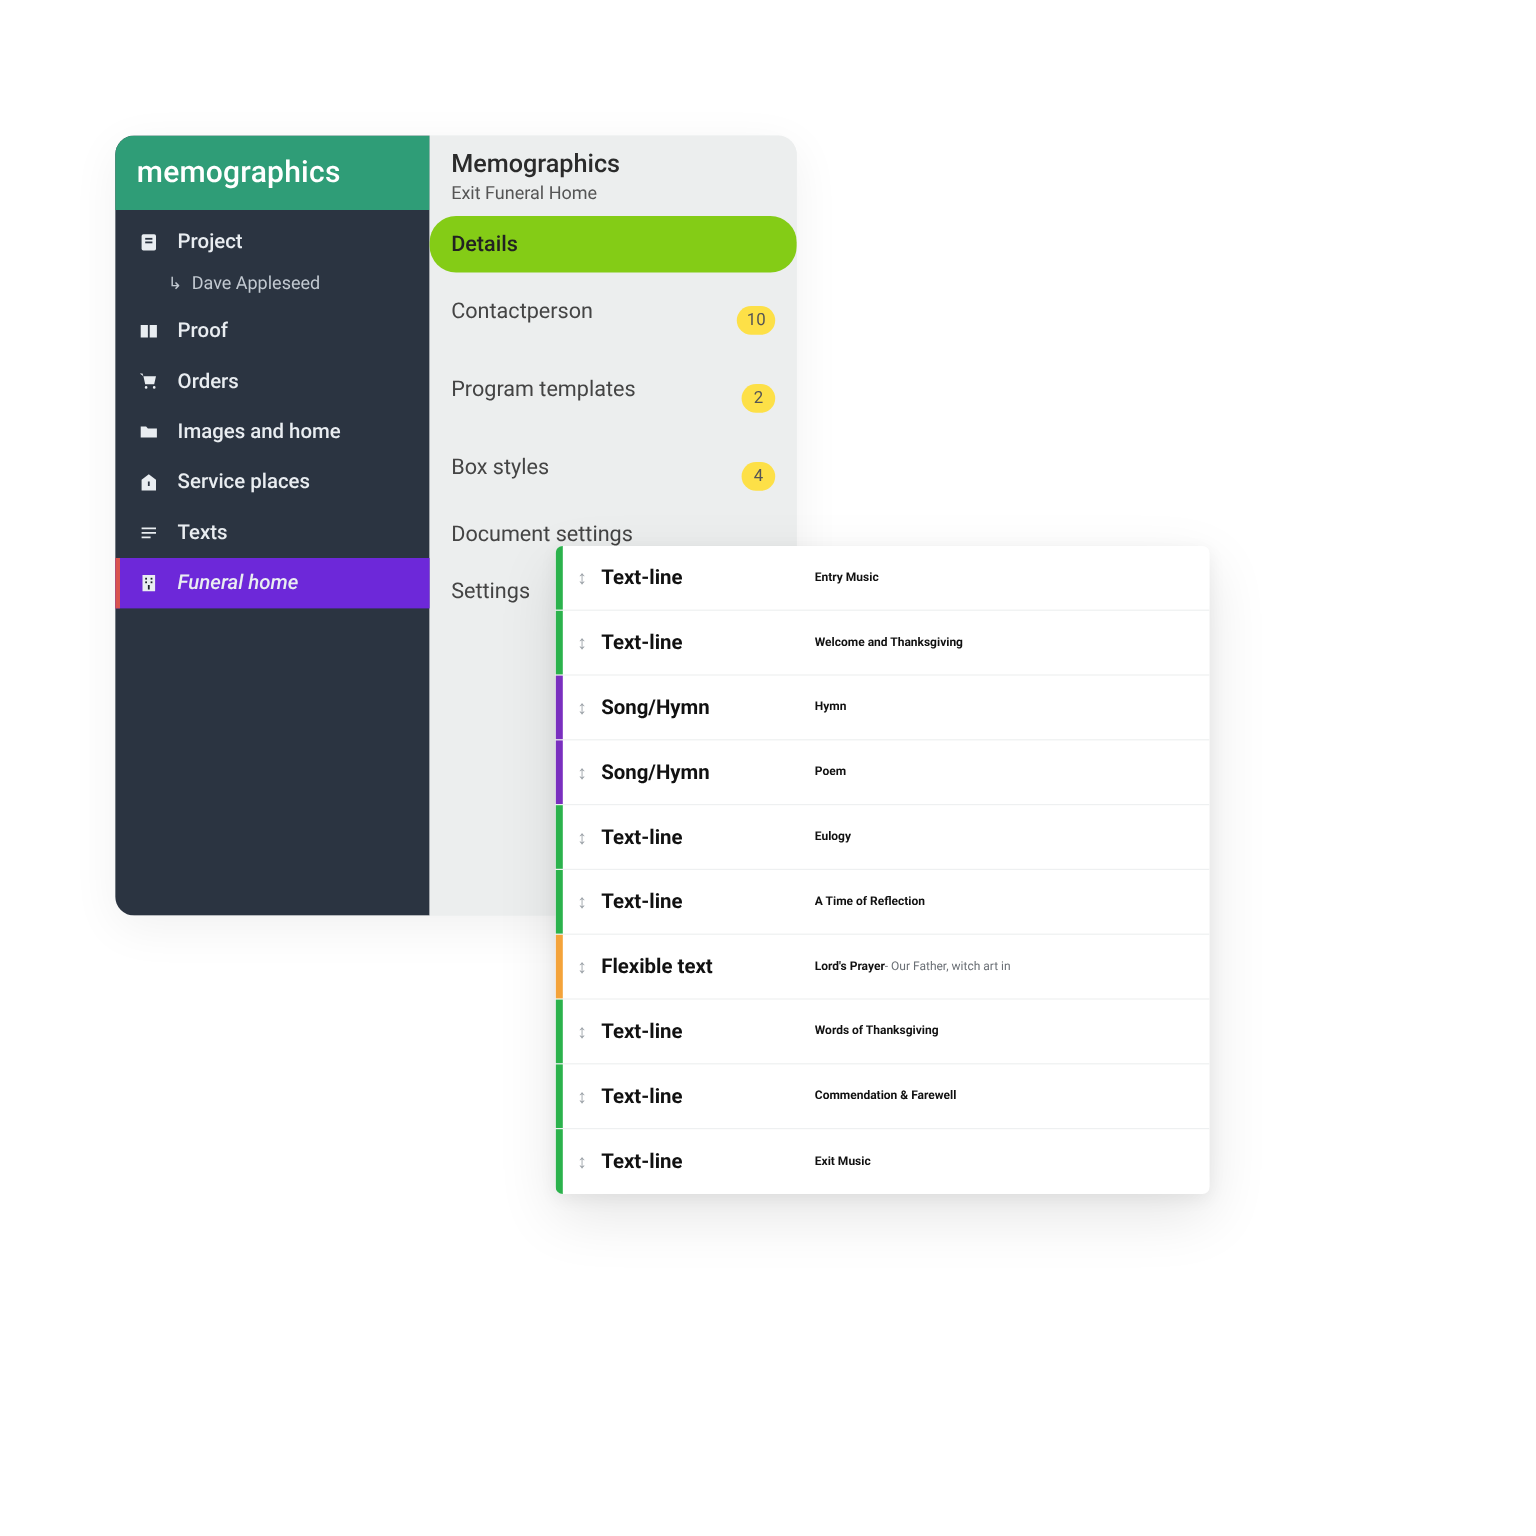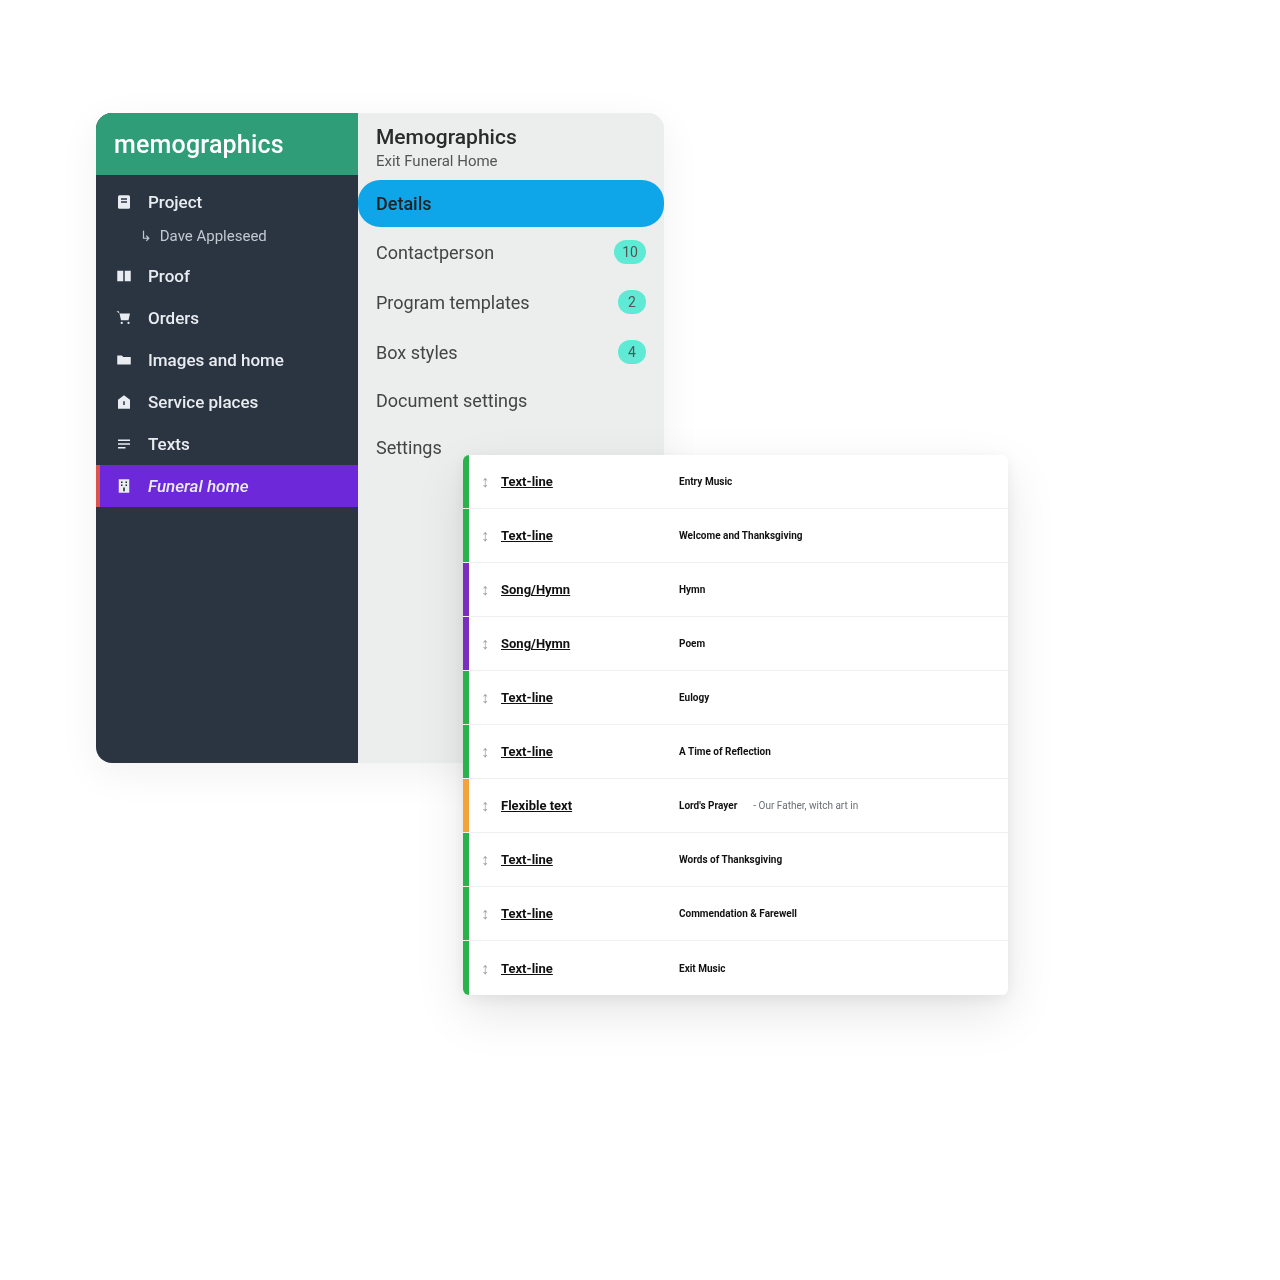--- a/index.html
+++ b/index.html
@@ -122,36 +122,37 @@
   .tab {
     display: flex;
     align-items: center;
     justify-content: space-between;
     padding: 13px 18px;
     font-size: 18px;
     color: #444;
     cursor: pointer;
   }
   .tab.selected {
-    background: #0ea5e9;
+    background: #84cc16;
     color: #222;
     font-weight: 500;
     border-radius: 22px;
   }
   .tab .badge {
-    background: #5eead4;
+    background: #fde047;
     color: #555;
     border-radius: 999px;
     min-width: 28px;
     height: 24px;
     display: inline-flex;
     align-items: center;
     justify-content: center;
     font-size: 14px;
     padding: 0 8px;
+    margin-top: 15px;
   }
 
   
   .program-card {
     position: absolute;
     left: 463px;
     top: 455px;
     width: 545px;
     background: #fff;
     border-radius: 6px;
@@ -179,35 +180,34 @@
     align-items: center;
     justify-content: center;
     color: #9aa0a6;
     font-size: 16px;
   }
   .row-type {
     width: 178px;
     display: flex;
     align-items: center;
     font-weight: 700;
-    font-size: 13px;
+    font-size: 17px;
     color: #111;
-    text-decoration: underline;
   }
   .row-title {
     flex: 1;
     display: flex;
     align-items: center;
     font-size: 10px;
     color: #111;
     overflow: hidden;
     white-space: nowrap;
   }
   .row-title .bold { font-weight: 700; }
-  .row-title .extra { color: #6a6f75; font-weight: 400; margin-left: 16px; }
+  .row-title .extra { color: #6a6f75; font-weight: 400; }
 </style>
 </head>
 <body>
 
 <div class="app-card">
 
   <div class="sidebar">
     <div class="brand">
       <span class="brand-text">memographics</span>
     </div>

